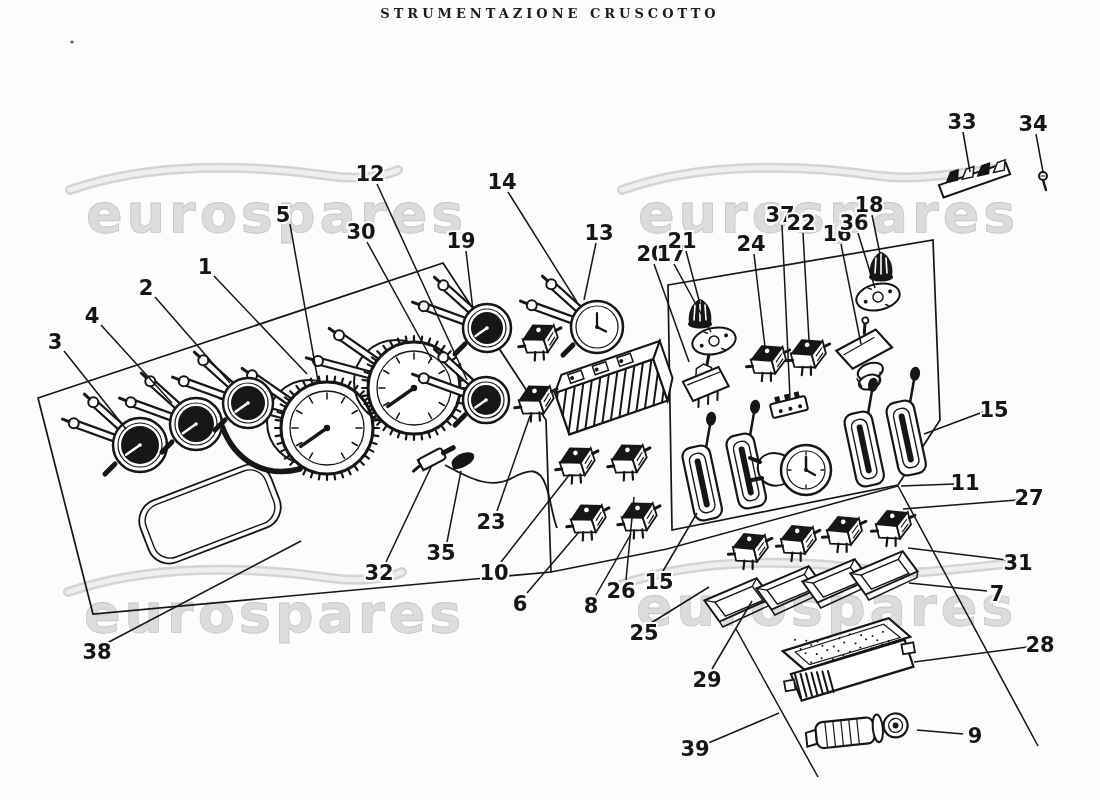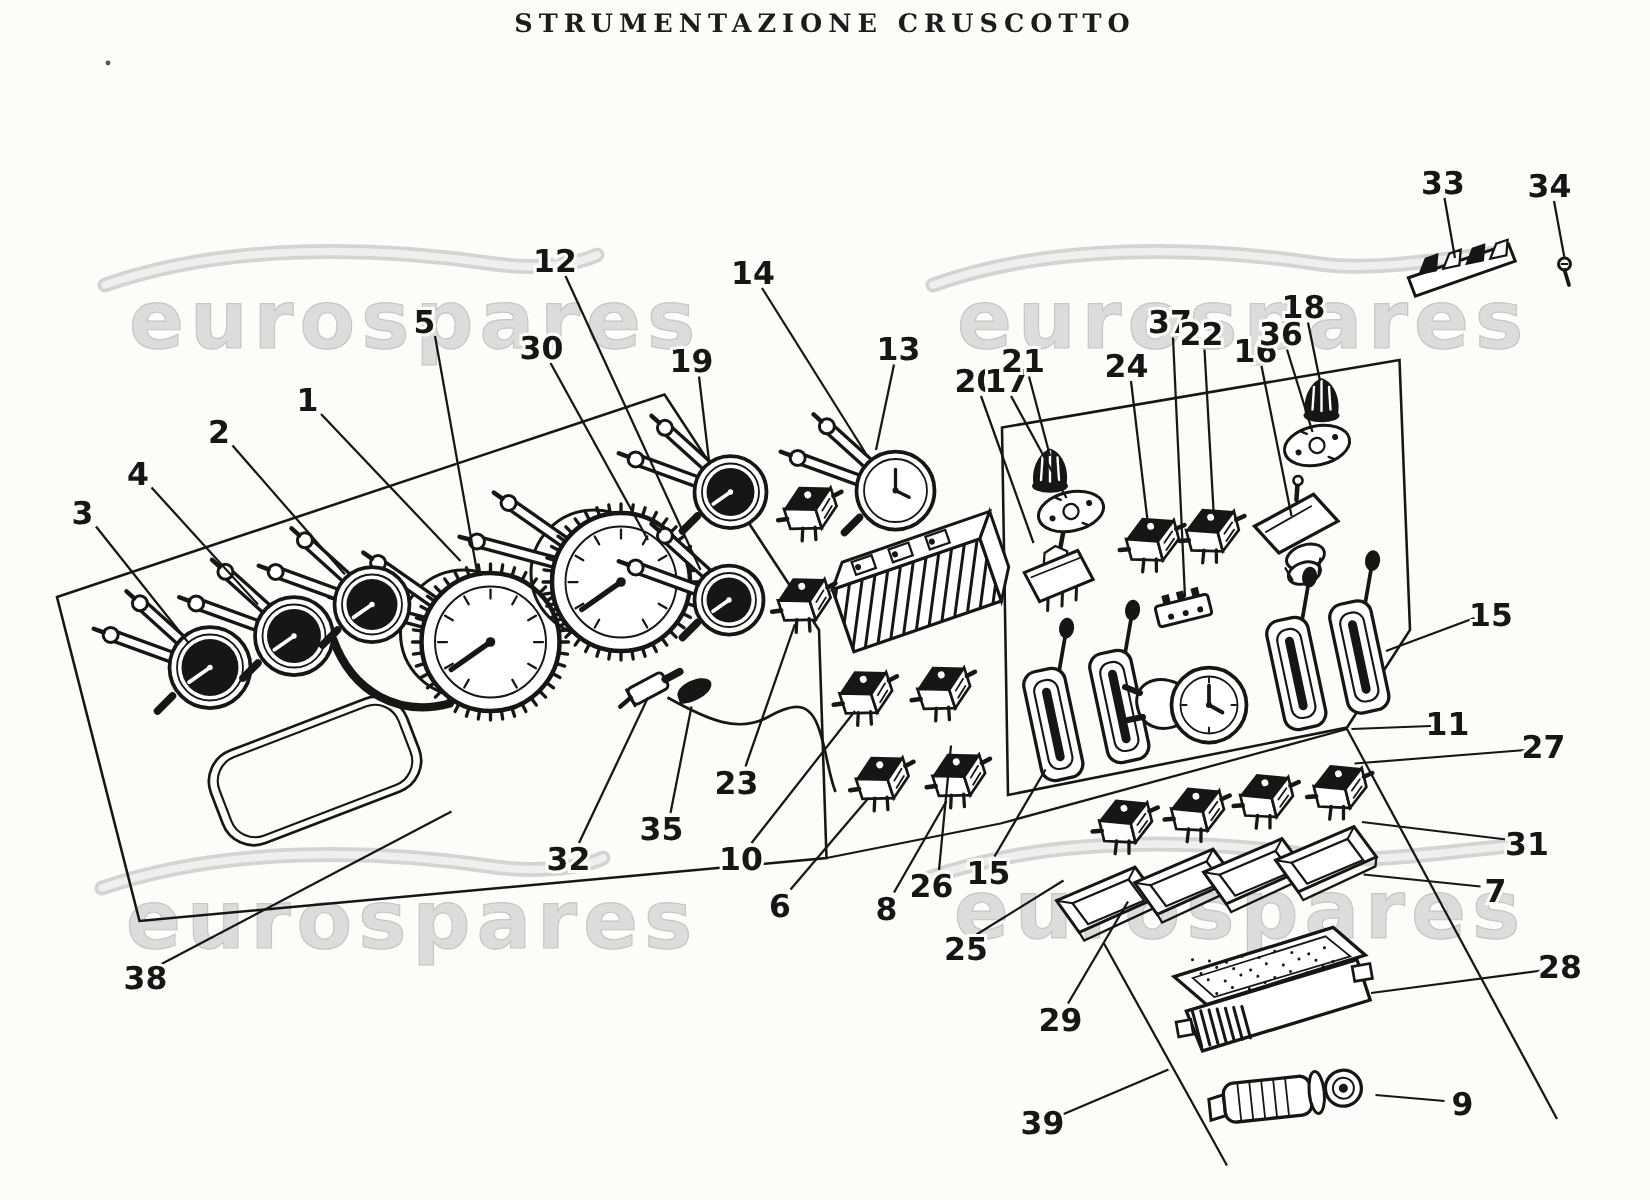--- a/index.html
+++ b/index.html
@@ -1,21 +1,21 @@
 <!DOCTYPE html>
 <html><head>
 <meta charset="utf-8">
 <style>
   html,body{margin:0;padding:0;background:#ffffff;}
   .stage{position:relative;width:1100px;height:800px;background:#fcfcfb;overflow:hidden;
          font-family:"DejaVu Sans",sans-serif;}
   .stage svg{position:absolute;left:0;top:0;}
   .page-title{position:absolute;top:6px;left:0;width:100%;text-align:center;
     font-family:"DejaVu Serif","Liberation Serif",serif;font-weight:700;
-    font-size:17px;letter-spacing:4px;color:#1c1c1c;}
+    font-size:13px;letter-spacing:4px;color:#1c1c1c;}
 </style>
 </head>
 <body>
 
 <div class="stage">
   <div class="page-title">STRUMENTAZIONE CRUSCOTTO</div>
   <svg id="diagram" width="1100" height="800" viewBox="0 0 1100 800" xmlns="http://www.w3.org/2000/svg">
       <g transform="translate(0,0) rotate(0)">
         <path d="M70,190 C150,162 250,164 330,176 C360,180 385,176 398,170" fill="none" stroke="#d4d4d4" stroke-width="10" stroke-linecap="round"></path>
         <path d="M70,190 C150,162 250,164 330,176 C360,180 385,176 398,170" fill="none" stroke="#efefef" stroke-width="5" stroke-linecap="round"></path>

